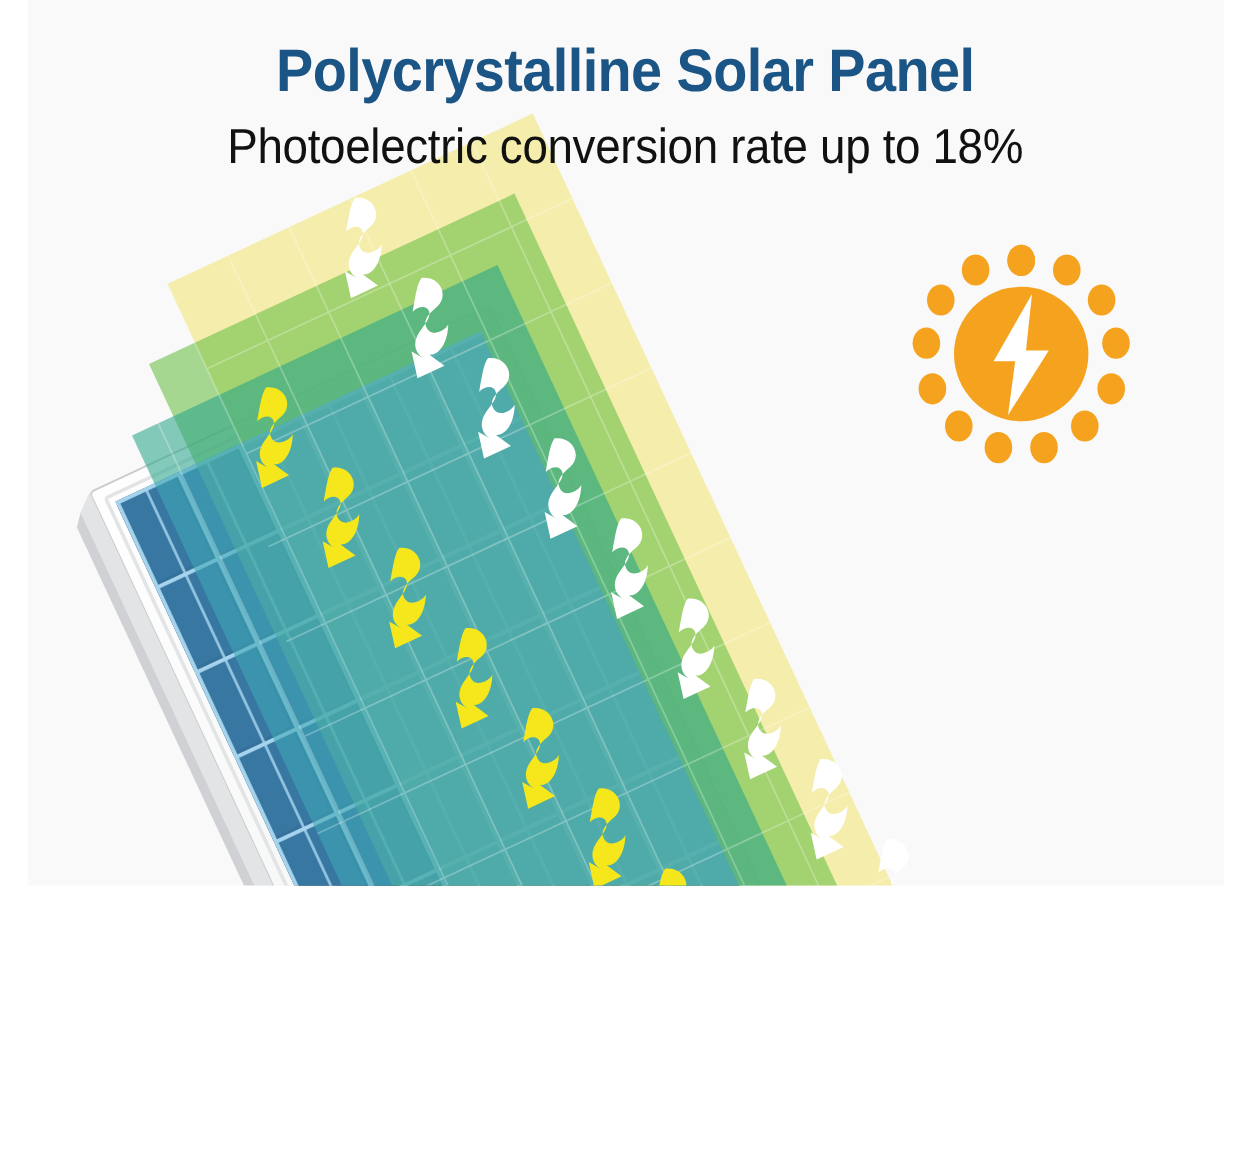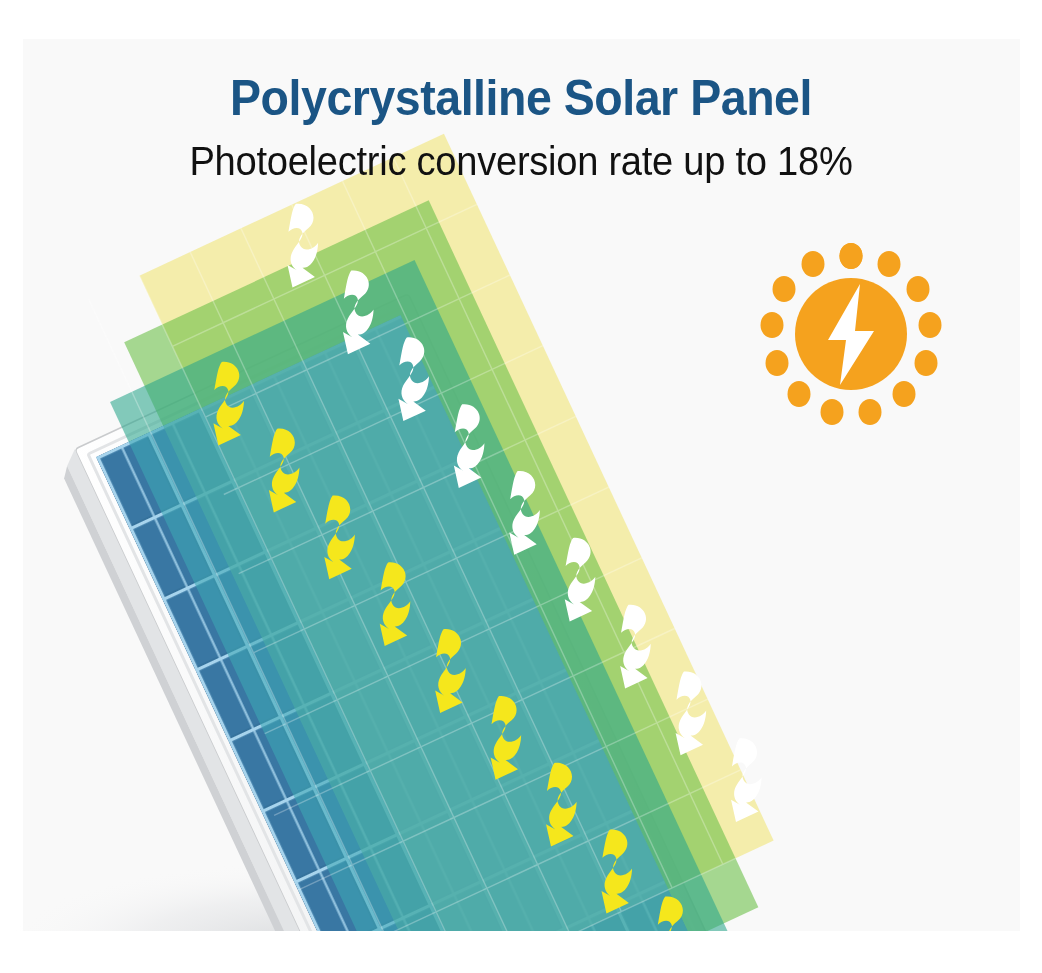--- a/index.html
+++ b/index.html
@@ -1,19 +1,19 @@
 <!DOCTYPE html>
 <html><head>
 <meta charset="utf-8">
 <style>
   html,body{margin:0;padding:0;background:#ffffff;}
   body{width:1042px;height:973px;overflow:hidden;
        font-family:"Liberation Sans","DejaVu Sans",sans-serif;}
 
-  #stage{position:relative;width:1042px;height:892px;background:#ffffff;overflow:hidden;margin-top:39px;}
+  #stage{position:relative;width:1042px;height:738px;background:#ffffff;overflow:hidden;}
 
   
   #plate{position:absolute;left:23px;top:0;width:997px;height:973px;background:#f9f9f9;}
 
   
   #headings{position:absolute;left:0;top:0;width:1042px;text-align:center;z-index:40;}
   #title{
     margin:0;padding:0;
     font-size:50px;line-height:1.0;
     font-weight:bold;

